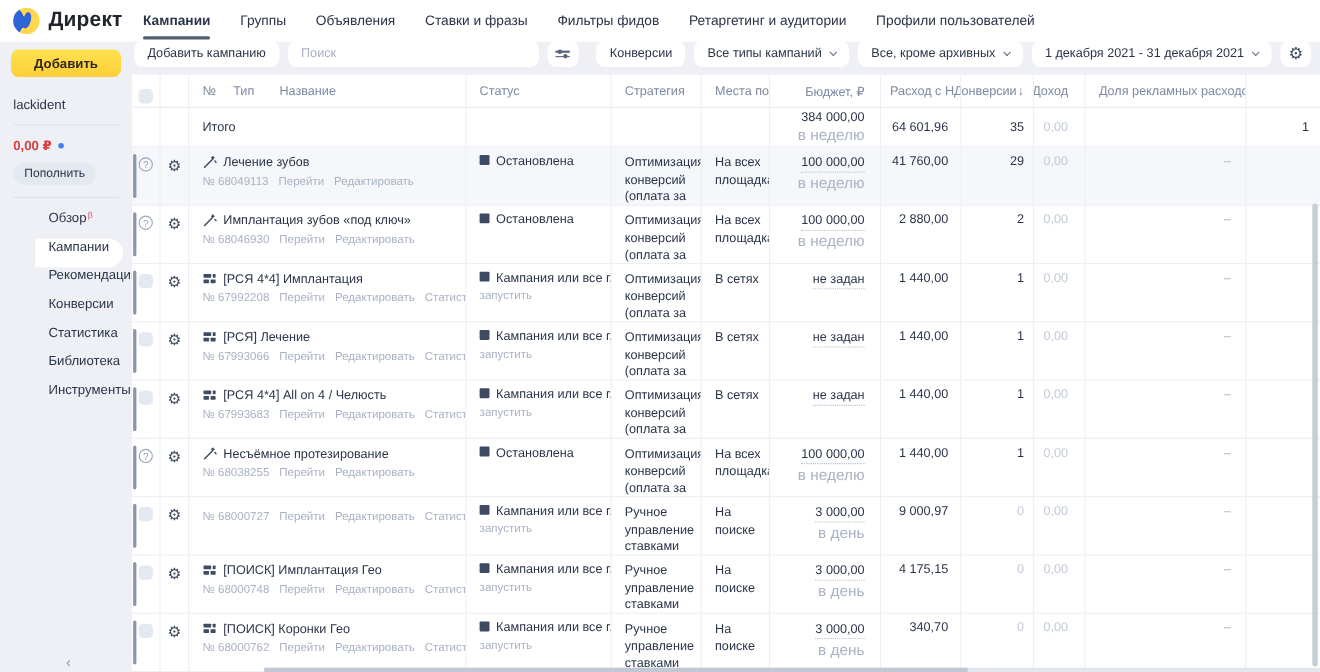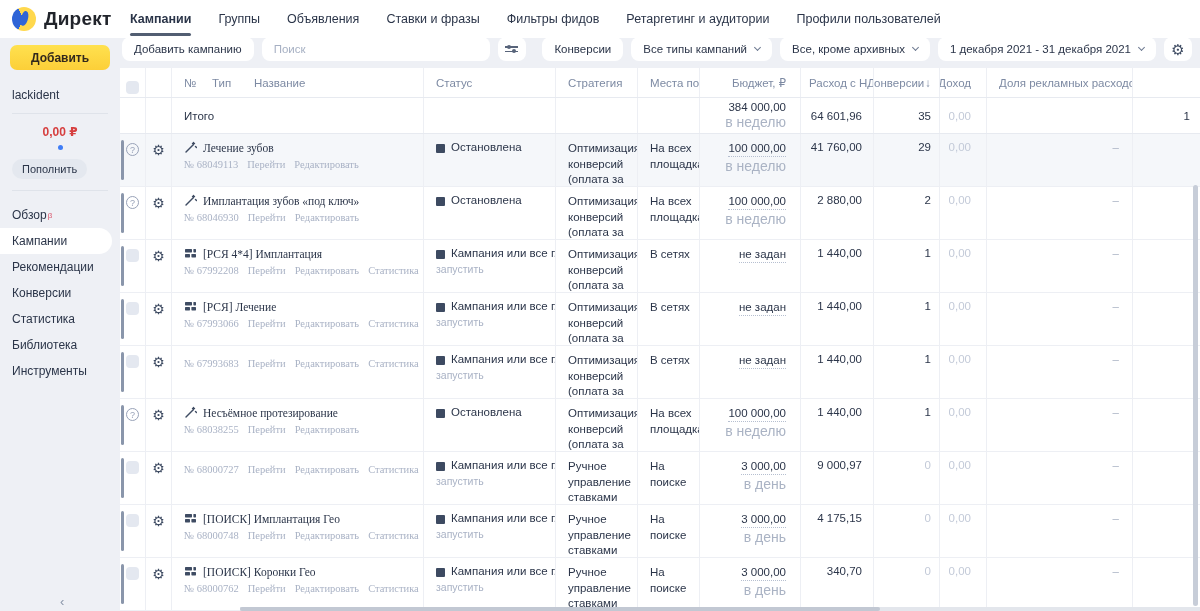--- a/index.html
+++ b/index.html
@@ -34,26 +34,26 @@
   .sliders i::after { content:""; position:absolute; top:-1.5px; width:4px; height:4px; border-radius:50%; background:#58647a; }
   .sliders i:nth-child(1)::after{ left:2px; } .sliders i:nth-child(2)::after{ left:7px; }
   .gear-glyph { font-size:15px; color:#3f4c63; line-height:1; }
 
   
   .sidebar { position:absolute; top:38px; left:0; width:120px; height:573px; }
   .add-btn { margin:7px 10px 0 10px; height:25px; background:linear-gradient(#ffe14f,#fccf38); border-radius:7px;
     display:flex; align-items:center; justify-content:center; font-size:12px; font-weight:bold; color:#32281c; cursor:pointer; }
   .account { margin:18px 12px 0 12px; font-size:12px; color:#2b3549; }
   .divider { height:1px; background:#dfe3ea; margin:11px 12px; }
-  .balance { margin:0 12px; font-size:12px; font-weight:bold; color:#d63f3f; display:flex; align-items:center; gap:6px;flex-direction:column; }
+  .balance { margin:0 12px; font-size:12px; font-weight:bold; color:#d63f3f; display:flex; align-items:center; gap:6px; }
   .bdot { width:5px; height:5px; border-radius:50%; background:#3f7df6; }
   .topup { margin:9px 12px 0 12px; display:inline-flex; height:20px; align-items:center; padding:0 10px;
     background:#e4e8ef; border-radius:10px; font-size:11px; color:#2b3549; cursor:pointer; }
   .menu { margin-top:10px; }
-  .menu-item { height:26px; display:flex; align-items:center; padding-left:12px; font-size:12px; color:#2b3549; cursor:pointer; position:relative; }
+  .menu-item { height:26px; display:flex; padding-left:12px; font-size:12px; color:#2b3549; cursor:pointer; position:relative;margin-left:32px; }
   .menu-item.active { background:#fff; border-radius:0 14px 14px 0; margin-right:8px; }
   .beta { font-size:8px; color:#d9536a; vertical-align:super; margin-left:1px; }
   .collapse { position:absolute; bottom:2px; left:60px; font-size:13px; color:#8b96aa; cursor:pointer; }
 
   
   .table-wrap { position:absolute; top:68px; left:120px; width:1080px; height:543px; background:#fff; overflow:hidden; }
   .grid-row { display:grid; grid-template-columns:26px 26px 252px 132px 82px 62px 101px 73px 66px 47px 146px 1fr; }
   .grid-row > div { border-right:1px solid #edeff4; overflow:hidden; }
   .grid-row > div:last-child { border-right:none; }
 
@@ -77,28 +77,28 @@
   .trow { height:53px; border-bottom:1px solid #edeff4; font-size:11.5px; position:relative; }
   .trow.hl { background:#f5f7fa; }
   .trow > div { padding-top:7px; }
   .rowbar { position:absolute; left:1px; top:6px; bottom:6px; width:3px; border-radius:2px; background:#8a96ab; }
   .c-check, .c-gear { display:flex; justify-content:center; padding-top:9px !important; }
   .checkbox { width:13px; height:13px; border-radius:4px; background:#e4e8f0; cursor:pointer; }
   .checkbox.hdr { margin-top:0; }
   .help-icon { width:13px; height:13px; border:1.2px solid #98a2b8; border-radius:50%; color:#98a2b8;
     font-size:9px; display:flex; align-items:center; justify-content:center; cursor:pointer; }
   .gear { font-size:14px; color:#3f4c63; cursor:pointer; line-height:1; }
-  .c-name { padding-left:12px; padding-right:8px;font-family:Liberation Serif, serif; }
+  .c-name { padding-left:12px; padding-right:8px; }
   .name-line { display:flex; align-items:center; gap:6px; color:#2b3549; white-space:nowrap; }
   .cname { cursor:pointer; }
   .type-ic { display:flex; align-items:center; }
   .meta-line { margin-top:5px; font-size:10.5px; color:#a9b2c5; white-space:nowrap; display:flex; gap:9px;text-align:center; }
   .mlink { cursor:pointer; }
   .c-status { padding-left:12px; }
-  .status-line { display:flex; align-items:flex-end; gap:6px; white-space:nowrap; }
+  .status-line { display:flex; align-items:flex-start; gap:6px; white-space:nowrap; }
   .sq { width:9px; height:9px; background:#3d4a61; border-radius:1px; flex:none; }
   .status-action { margin-top:4px; font-size:10.5px; color:#a9b2c5; cursor:pointer; }
   .c-strategy, .c-places { padding-left:12px; padding-right:6px; line-height:1.35; color:#2b3549; }
   .c-budget .dotted { border-bottom:1px dotted #b6bfd0; cursor:pointer; }
   .c-budget, .c-spend, .c-conv, .c-income, .c-share { text-align:right; }
   .c-budget { padding-right:14px; } .c-spend { padding-right:11px; }
   .c-conv { padding-right:8px; } .c-income { padding-right:15px; color:#c3cad8; }
   .c-share { padding-right:13px; color:#aab3c4; }
   .c-conv.muted { color:#c3cad8; }
   .budget-stack { display:flex; flex-direction:column; align-items:flex-end; line-height:1.3; }
@@ -440,20 +440,32 @@
   <div class="grid-row trow text">
     <span class="rowbar"></span>
     <div class="c-check">
       <span class="checkbox"></span>
 
     </div>
     <div class="c-gear">
           <span class="gear">⚙</span>
         </div>
     <div class="c-name">
+      <div class="name-line">
+
+        <span class="type-ic text-icon">
+          <svg width="13" height="13" viewBox="0 0 13 13">
+                <rect x="1" y="2" width="7" height="3.4" rx="0.6" fill="#3f4c63"></rect>
+                <rect x="9.4" y="2" width="2.6" height="3.4" rx="0.6" fill="#3f4c63"></rect>
+                <rect x="1" y="7" width="5" height="3.4" rx="0.6" fill="#3f4c63"></rect>
+                <rect x="7.4" y="7" width="4.6" height="3.4" rx="0.6" fill="#3f4c63"></rect>
+              </svg>
+        </span>
+        <span class="cname">[РСЯ 4*4] All on 4 / Челюсть</span>
+      </div>
       <div class="meta-line">
         <span>№ 67993683</span>
         <span style="display:flex;gap:9px">
               <span class="mlink">Перейти</span>
               <span class="mlink">Редактировать</span>
               <span class="mlink">Статистика</span>
             </span>
       </div>
     </div>
     <div class="c-status">

